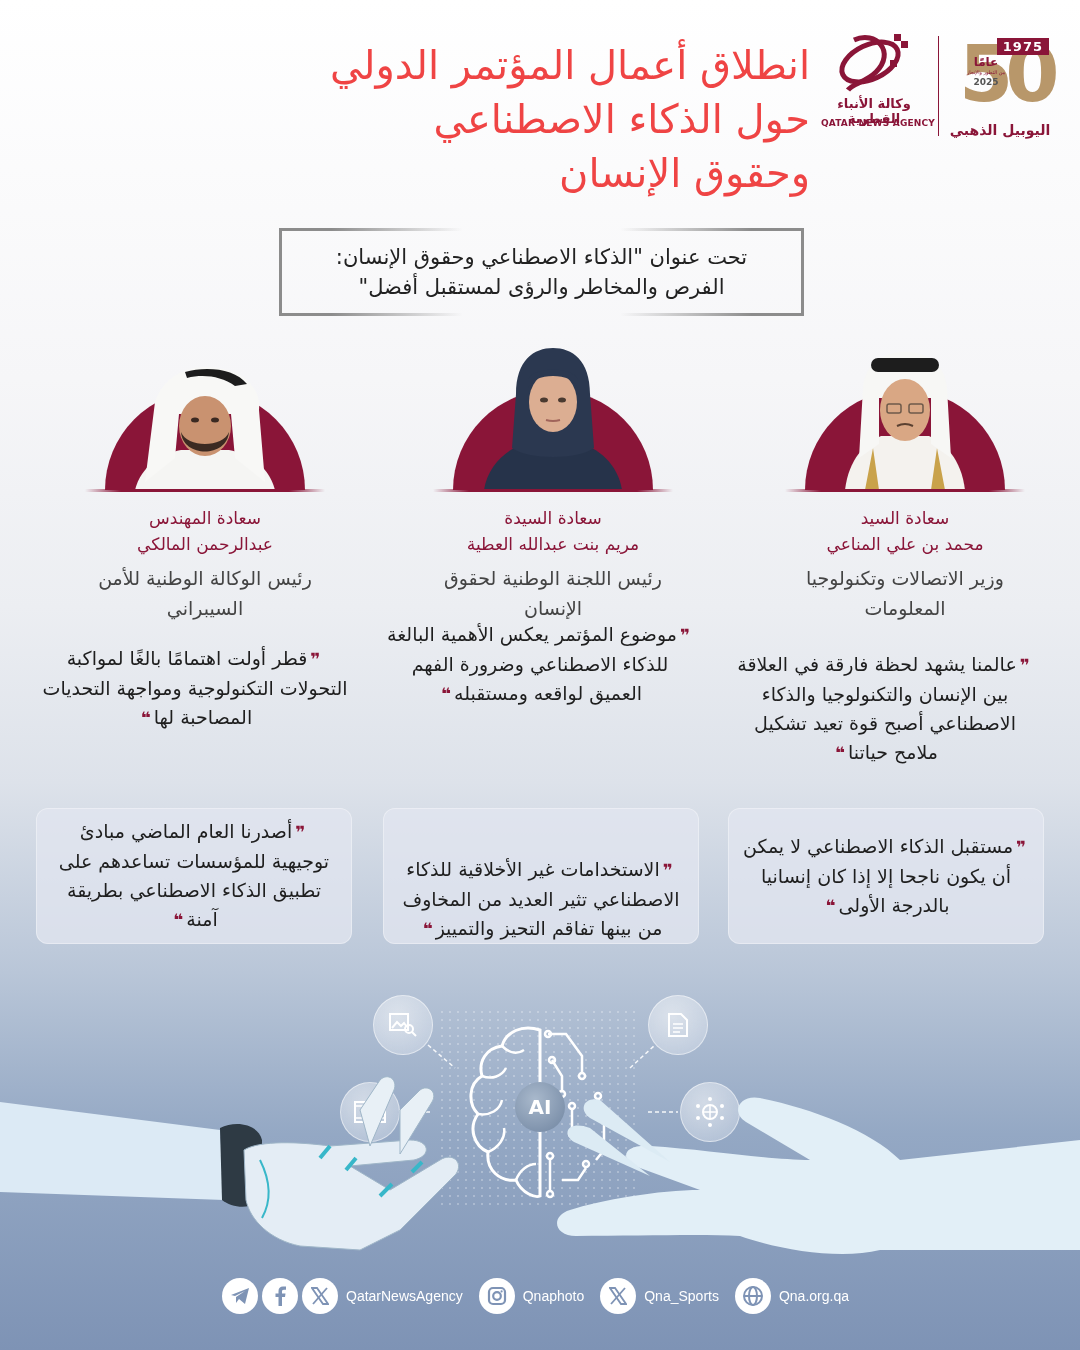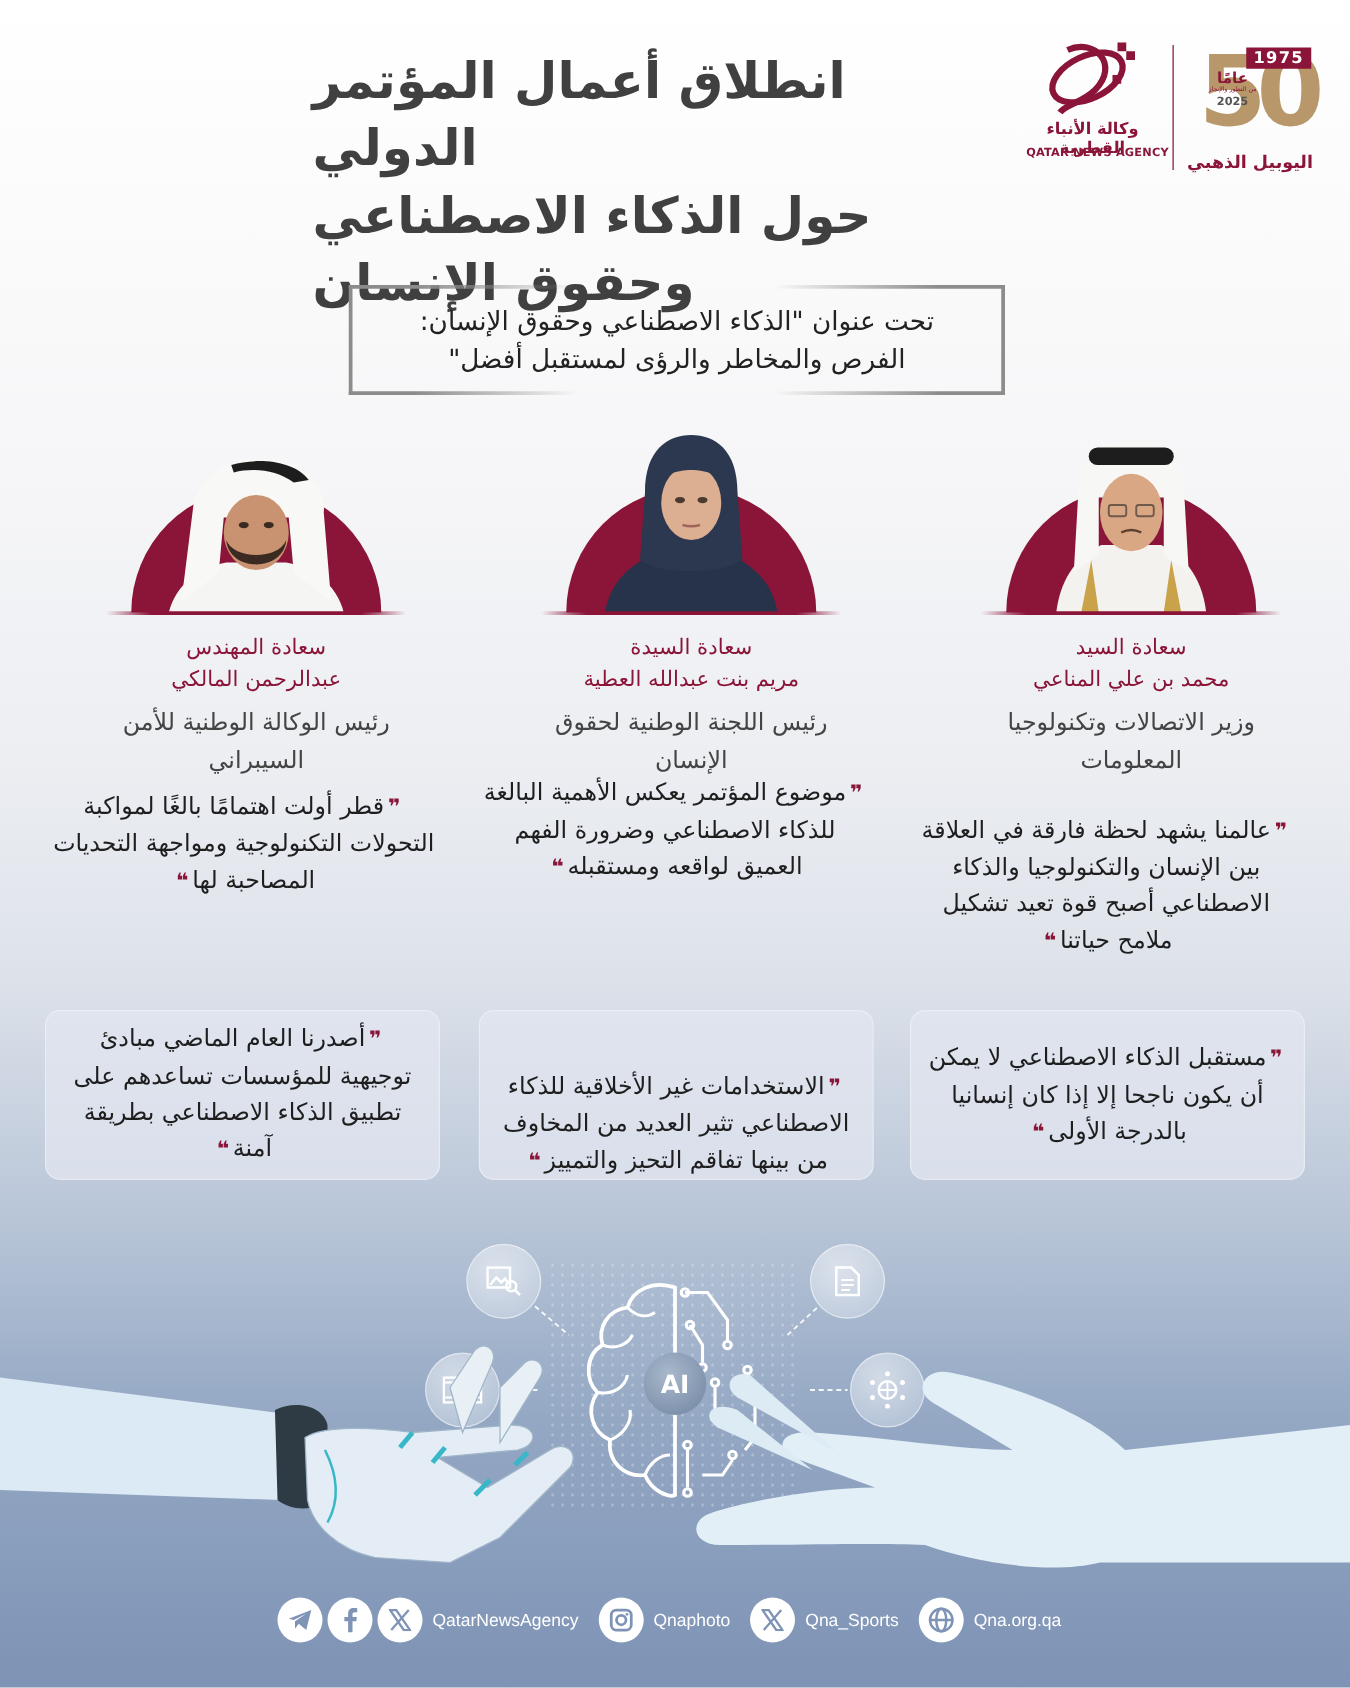--- a/index.html
+++ b/index.html
@@ -39,22 +39,22 @@
   .qna-logo .ar {
     position: absolute; left: 0; top: 66px; width: 120px; text-align: center;
     color: #8a1538; font-size: 13px; font-weight: bold; direction: rtl;
   }
   .qna-logo .en {
     position: absolute; left: 4px; top: 88px; width: 120px; text-align: center;
     color: #8a1538; font-size: 9px; font-weight: bold; letter-spacing: 0.2px;
   }
 
   .main-title {
-    left: 250px; top: 38px; width: 560px; text-align: left; color: #404040;
-    font-family: "DejaVu Sans", sans-serif; font-weight: bold; font-size: 40px; line-height: 54px;
+    left: 250px; top: 38px; width: 560px; text-align: right; color: #ef4444;
+    font-family: "DejaVu Sans", sans-serif; font-weight: normal; font-size: 40px; line-height: 54px;
   }
 
   
   .subtitle-box {
     left: 279px; top: 228px; width: 525px; height: 88px;
     border: 3px solid #8c8c8c; border-top: none; border-bottom: none;
     display: flex; align-items: center; justify-content: center; text-align: center;
   }
   .subtitle-box::before, .subtitle-box::after {
     content: ""; position: absolute; left: -3px; right: -3px; height: 3px;
@@ -213,21 +213,21 @@
   <div class="role">رئيس الوكالة الوطنية للأمن
 السيبراني</div>
 </div>
 
 <div class="abs quote" style="left:730px; top:650px;">
   <span class="qm">❞</span><span>عالمنا يشهد لحظة فارقة في العلاقة بين الإنسان والتكنولوجيا والذكاء الاصطناعي أصبح قوة تعيد تشكيل ملامح حياتنا</span><span class="qm">❝</span>
 </div>
 <div class="abs quote" style="left:385px; top:620px;">
   <span class="qm">❞</span><span>موضوع المؤتمر يعكس الأهمية البالغة للذكاء الاصطناعي وضرورة الفهم العميق لواقعه ومستقبله</span><span class="qm">❝</span>
 </div>
-<div class="abs quote" style="left:40px; top:631px;">
+<div class="abs quote" style="left:40px; top:644px;">
   <span class="qm">❞</span><span>قطر أولت اهتمامًا بالغًا لمواكبة التحولات التكنولوجية ومواجهة التحديات المصاحبة لها</span><span class="qm">❝</span>
 </div>
 
 <div class="abs quote-card" style="left:728px; top:808px;">
   <div class="quote">
     <span class="qm">❞</span><span>مستقبل الذكاء الاصطناعي لا يمكن أن يكون ناجحا إلا إذا كان إنسانيا بالدرجة الأولى</span><span class="qm">❝</span>
   </div>
 </div>
 <div class="abs quote-card" style="left:383px; top:808px;align-items:flex-end;">
   <div class="quote">

